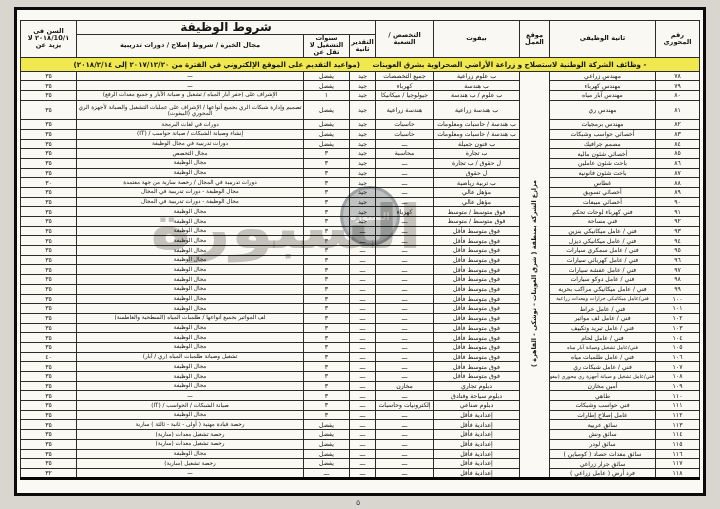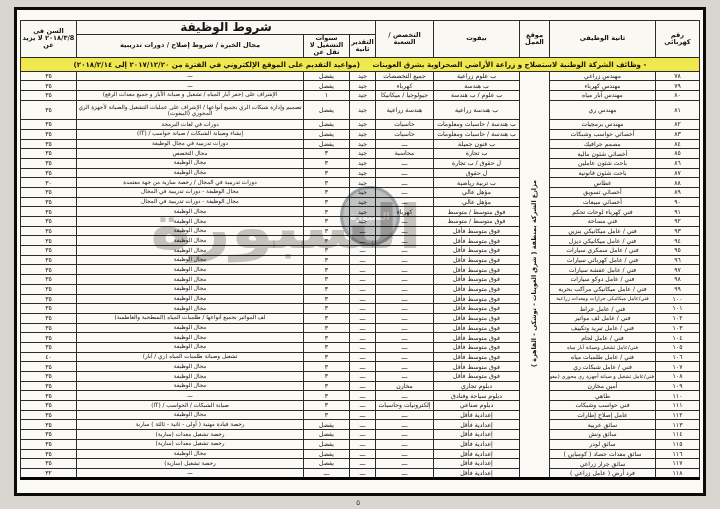--- a/index.html
+++ b/index.html
@@ -106,27 +106,27 @@
           <col style="width:30px">
         <col style="width:86px">
           <col style="width:58px">
           <col style="width:26px">
         <col style="width:46px">
           <col>
           <col style="width:56px">
       </colgroup>
       <thead>
         <tr class="h1">
-          <th rowspan="2">رقم كهربائي</th>
+          <th rowspan="2">رقم المحوري</th>
           <th rowspan="2">ثانية الوظيفي</th>
           <th rowspan="2">موقع العمل</th>
           <th rowspan="2">بيفوت</th>
           <th rowspan="2">التخصص / الشعبة</th>
           <th class="group" colspan="3">شروط الوظيفة</th>
-          <th rowspan="2">السن في ٢٠١٨/٣/8 لا يزيد عن</th>
+          <th rowspan="2">السن في ٢٠١٨/10/١ لا يزيد عن</th>
         </tr>
         <tr class="h2">
           <th>التقدير ثانية</th>
           <th>سنوات التشغيل لا تقل عن</th>
           <th>مجال الخبرة / شروط إصلاح / دورات تدريبية</th>
         </tr>
       </thead>
       <tbody id="tbody">
         <tr class="title-row">
           <td colspan="9">

